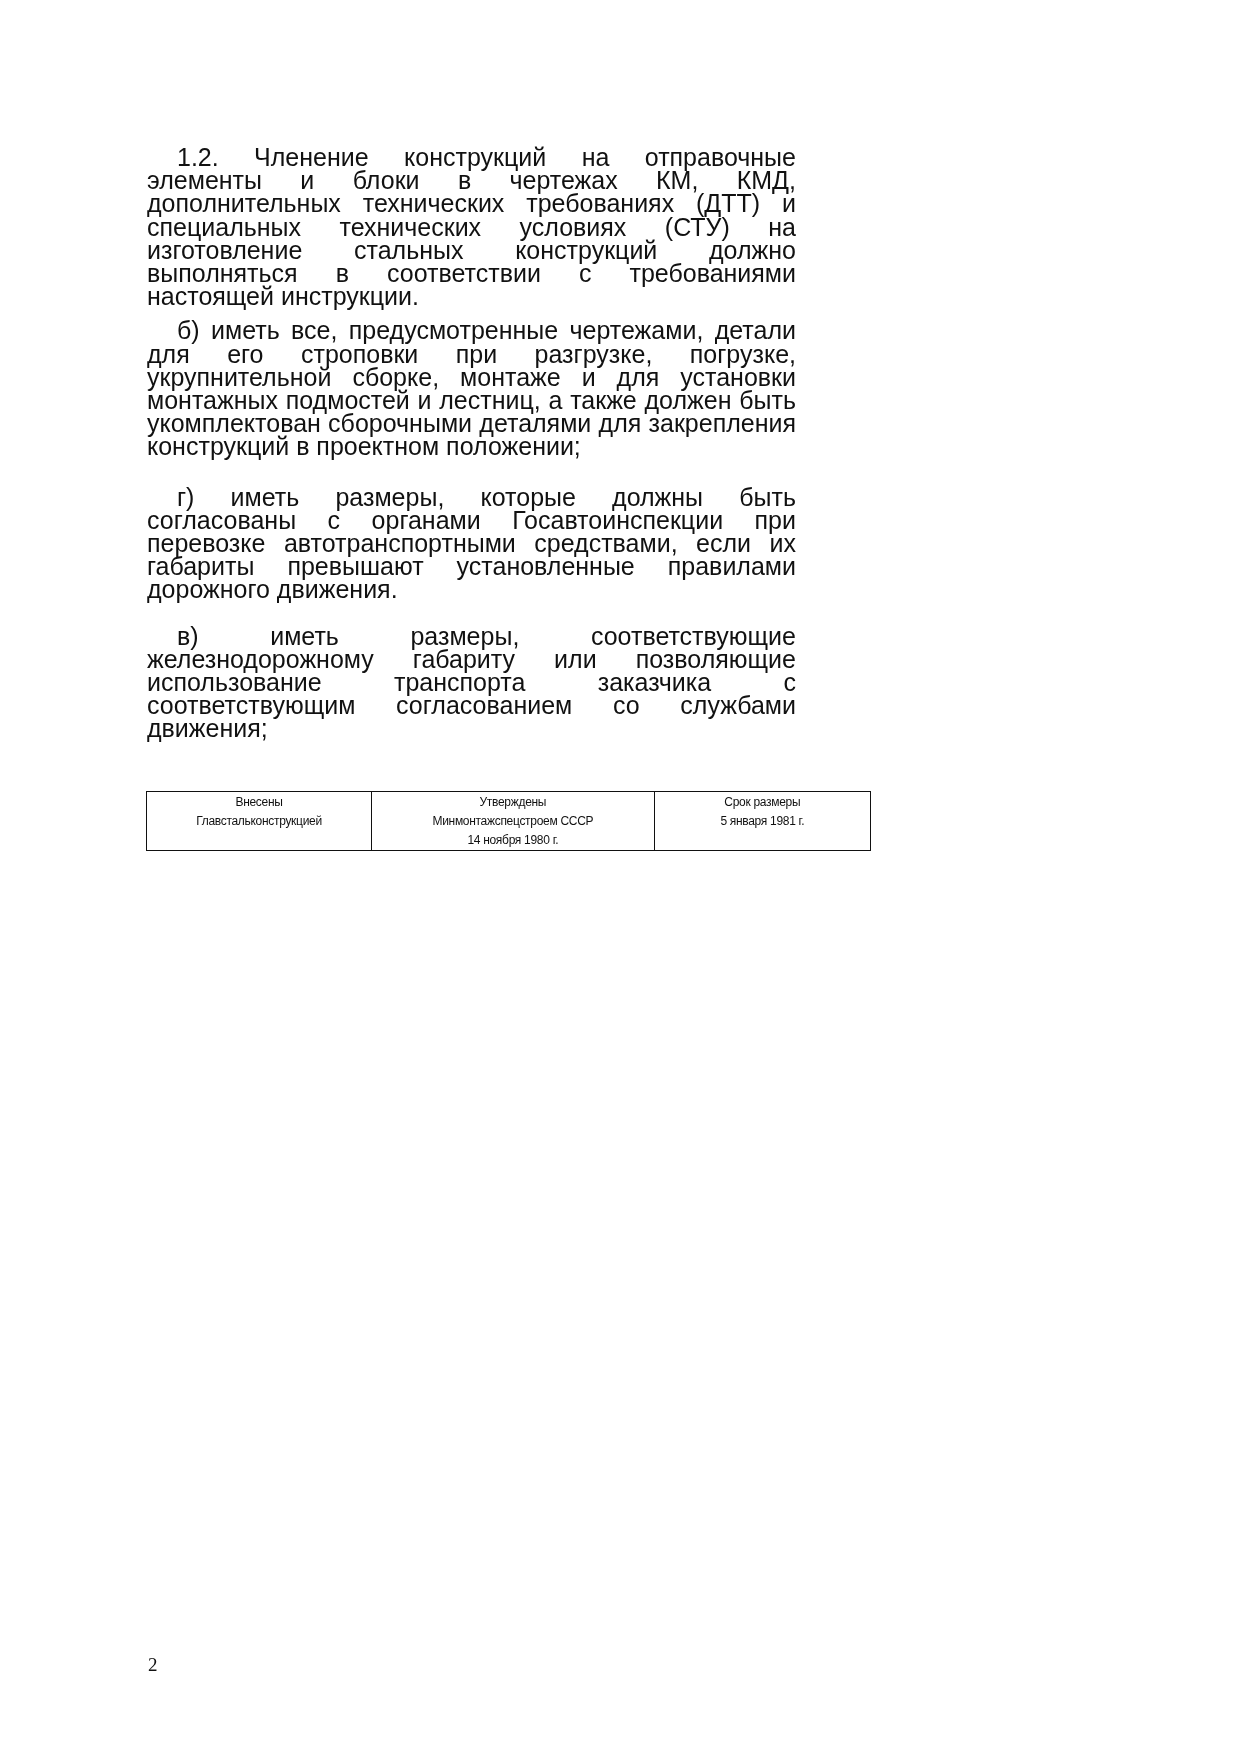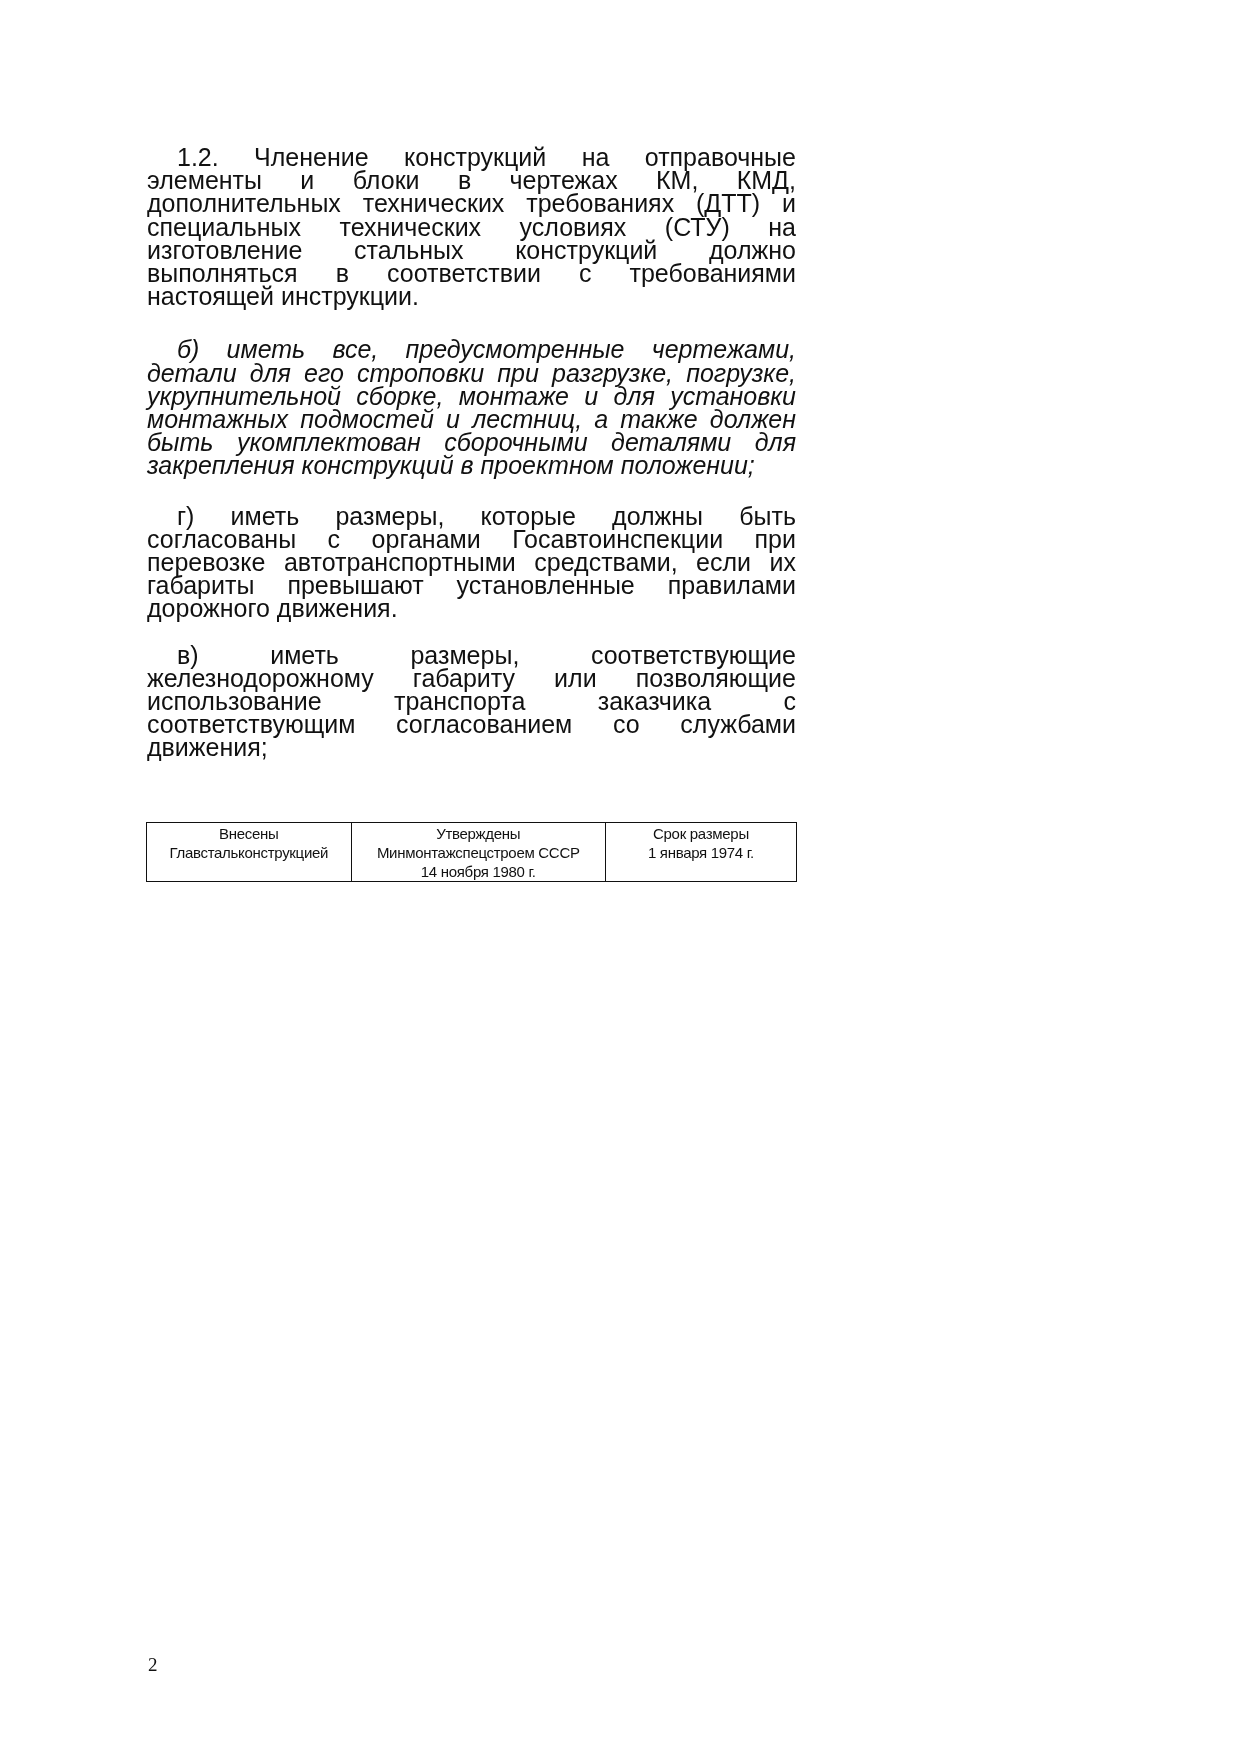--- a/index.html
+++ b/index.html
@@ -22,32 +22,32 @@
       font-family: "Liberation Sans", sans-serif;
       font-size: 25px;
       line-height: 23.2px;
     }
     .para {
       margin: 0;
       text-align: justify;
       text-indent: 30px;
     }
     .gap-a { margin-top: 23px; }
-    .gap-b { margin-top: 30px; font-style: italic; }
+    .gap-b { margin-top: 11px; }
     .gap-v { margin-top: 23px; }
     .gap-g { margin-top: 27px; }
     .info-table {
       position: absolute;
       left: 146px;
-      top: 822px;
-      width: 651px;
+      top: 791px;
+      width: 725px;
       height: 58px;
       border-collapse: collapse;
       font-family: "Liberation Sans", sans-serif;
-      font-size: 15px;
+      font-size: 12px;
       line-height: 19px;
       letter-spacing: -0.3px;
     }
     .info-table td {
       border: 1.5px solid #111111;
       vertical-align: top;
       text-align: center;
       padding: 1px 4px 0 4px;
     }
     .info-table td span { display: block; }
@@ -80,19 +80,19 @@
       <span>Внесены</span>
       <span>Главстальконструкцией</span>
     </td>
     <td class="col2">
       <span>Утверждены</span>
       <span>Минмонтажспецстроем СССР</span>
       <span>14 ноября 1980 г.</span>
     </td>
     <td class="col3">
       <span>Срок размеры</span>
-      <span>1 января 1974 г.</span>
+      <span>5 января 1981 г.</span>
     </td>
   </tr>
 </tbody>
   </table>
 
 <div class="page-number">2</div>
 
 </body></html>

